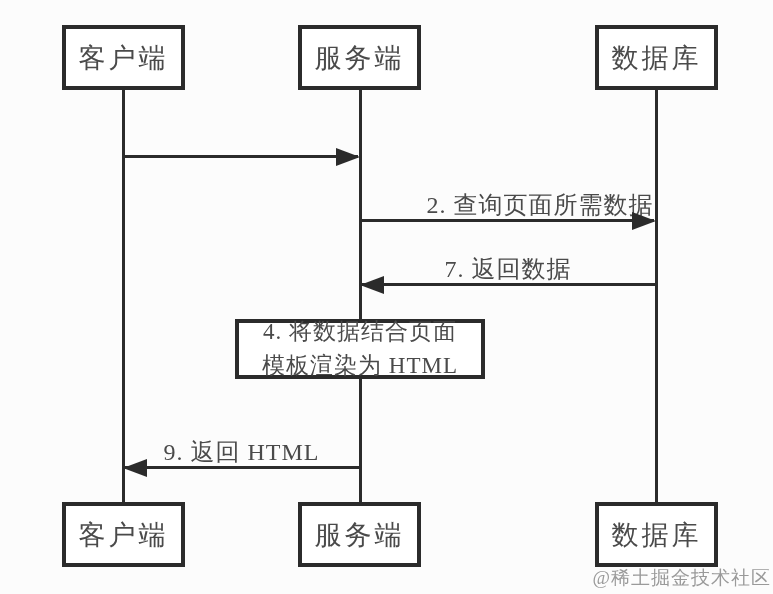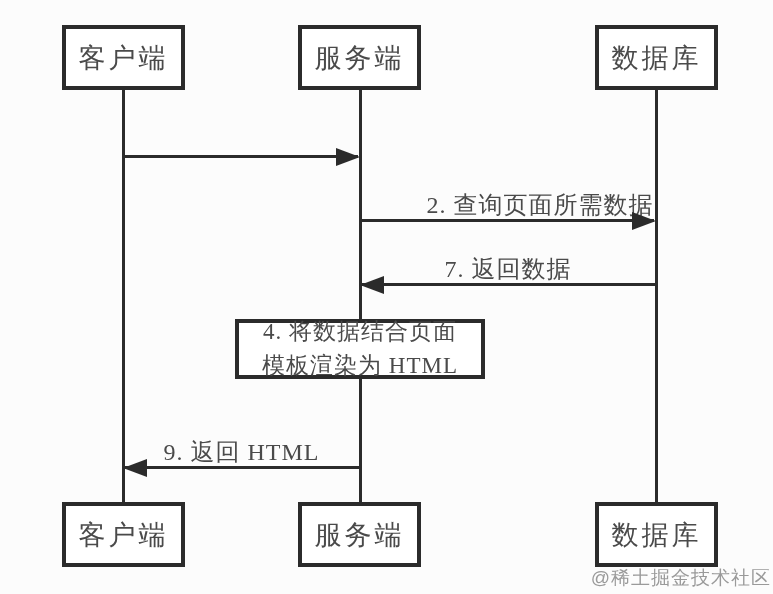--- a/index.html
+++ b/index.html
@@ -93,21 +93,21 @@
     letter-spacing:1px;
     z-index:4;
   }
   
   .watermark{
     position:absolute;
     right:2px; top:565px;
     font-size:19px;
     color:var(--watermark);
     letter-spacing:1px;
-    font-family:Liberation Sans, sans-serif;
+    font-family:Liberation Serif, serif;
   }
 </style>
 </head>
 <body>
 
 <div class="stage">
 
   <div class="lifeline ll-client"></div>
   <div class="lifeline ll-server"></div>
   <div class="lifeline ll-db"></div>

